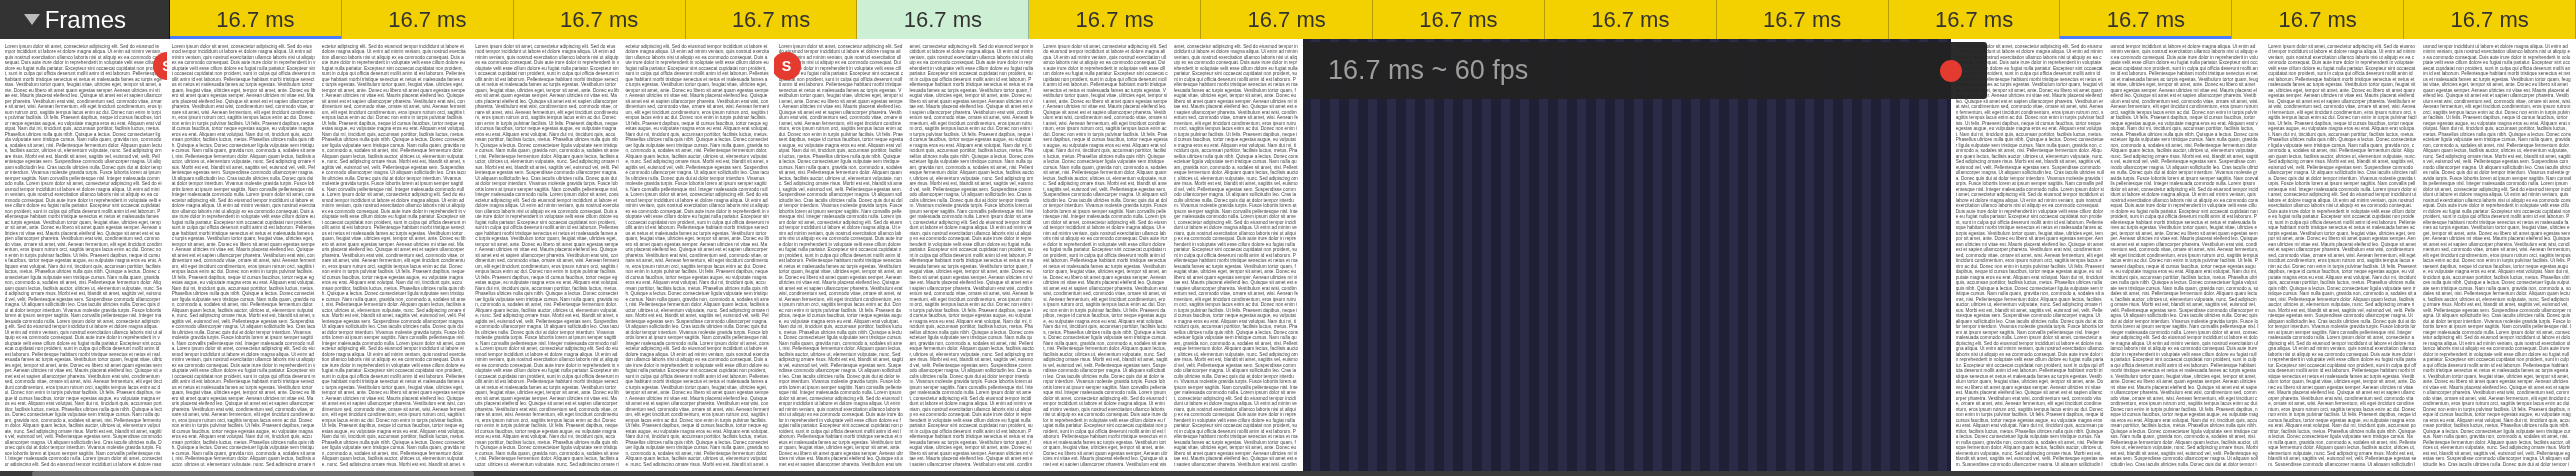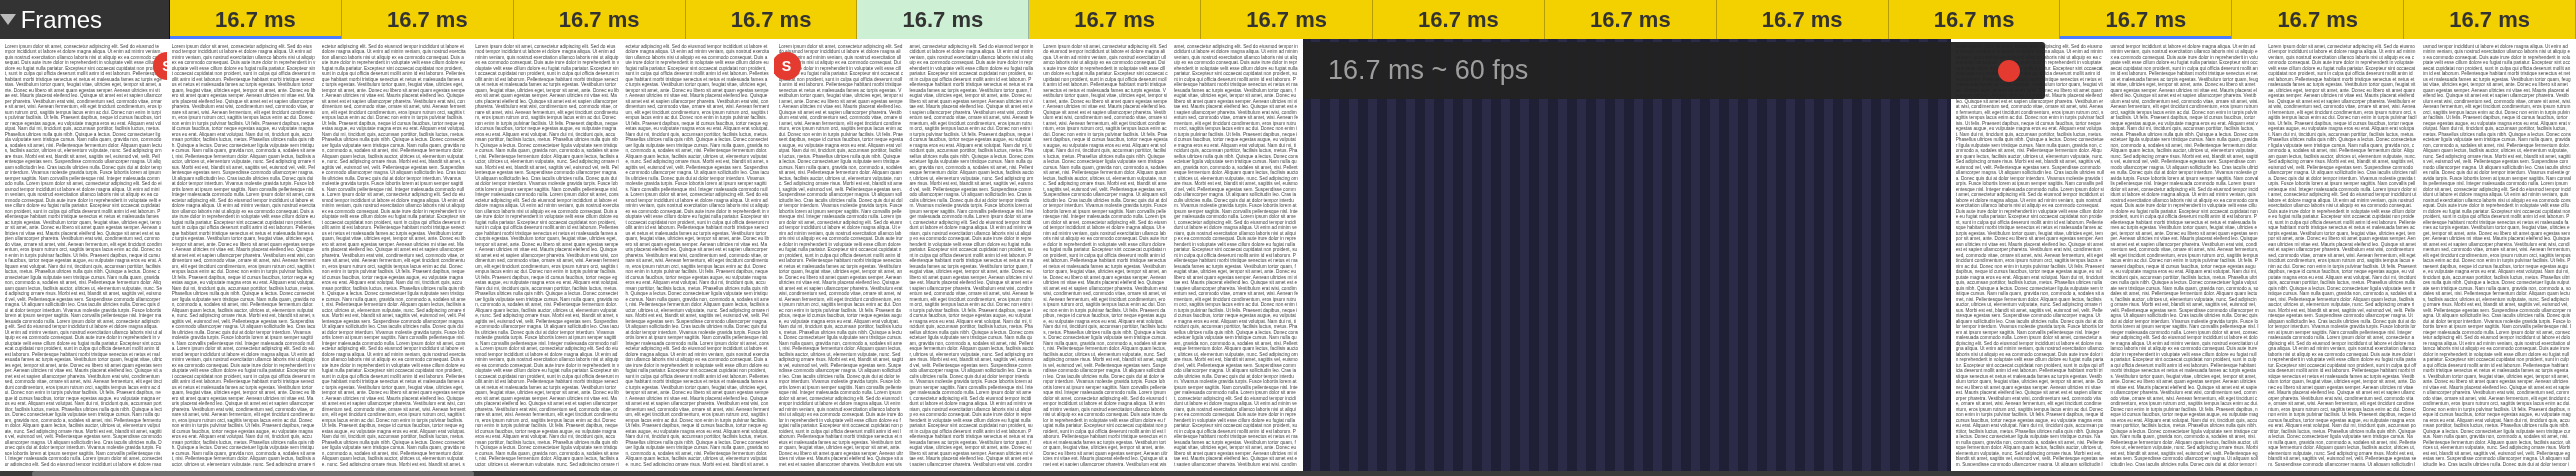--- a/index.html
+++ b/index.html
@@ -21,21 +21,21 @@
     z-index: 50;
   }
   .frames-label {
     flex: 0 0 170px;
     background: #333333;
     color: #ffffff;
     font-size: 24px;
     font-weight: 400;
     display: flex;
     align-items: center;
-    padding-left: 0;
+    padding-left: 24px;
     border-right: 0.8px solid #111;
     gap: 4.7px;
   }
   .disclosure {
     width: 0; height: 0;
     border-left: 8px solid transparent;
     border-right: 8px solid transparent;
     border-top: 11px solid #bbb;
   }
   .frame-cells {
@@ -46,21 +46,20 @@
     flex: 1 1 0;
     display: flex;
     align-items: center;
     justify-content: center;
     color: #333333;
     font-size: 22px;
     border-right: 0.8px solid rgba(0,0,0,0.25);
     overflow: hidden;
     white-space: nowrap;
     position: relative;
-    font-weight: bold;
   }
   .frame-cell.yellow { background: #f3d000; }
   .frame-cell.green  { background: #cdf0d4; }
   .blue-marker {
     position: absolute;
     bottom: -3.2px; left: 0;
     width: 100%;
     height: 6.3px;
     background: #4a7cff;
   }
@@ -128,21 +127,21 @@
 
   
   .g1 .thumb:nth-child(1) .red-dot { right: -14.2px; }
   .g2 .thumb:nth-child(1) .red-dot { left: -1.6px; }
 
   
   .tooltip {
     position: absolute;
     top: 3.2px;
     left: 1303px;
-    width: 742px;
+    width: 684px;
     height: 57px;
     background: rgba(34,34,34,0.96);
     border-radius: 3.2px;
     display: flex;
     align-items: center;
     padding: 0 25px;
     gap: 17.4px;
     color: #fff;
     font-size: 27px;
     white-space: nowrap;

